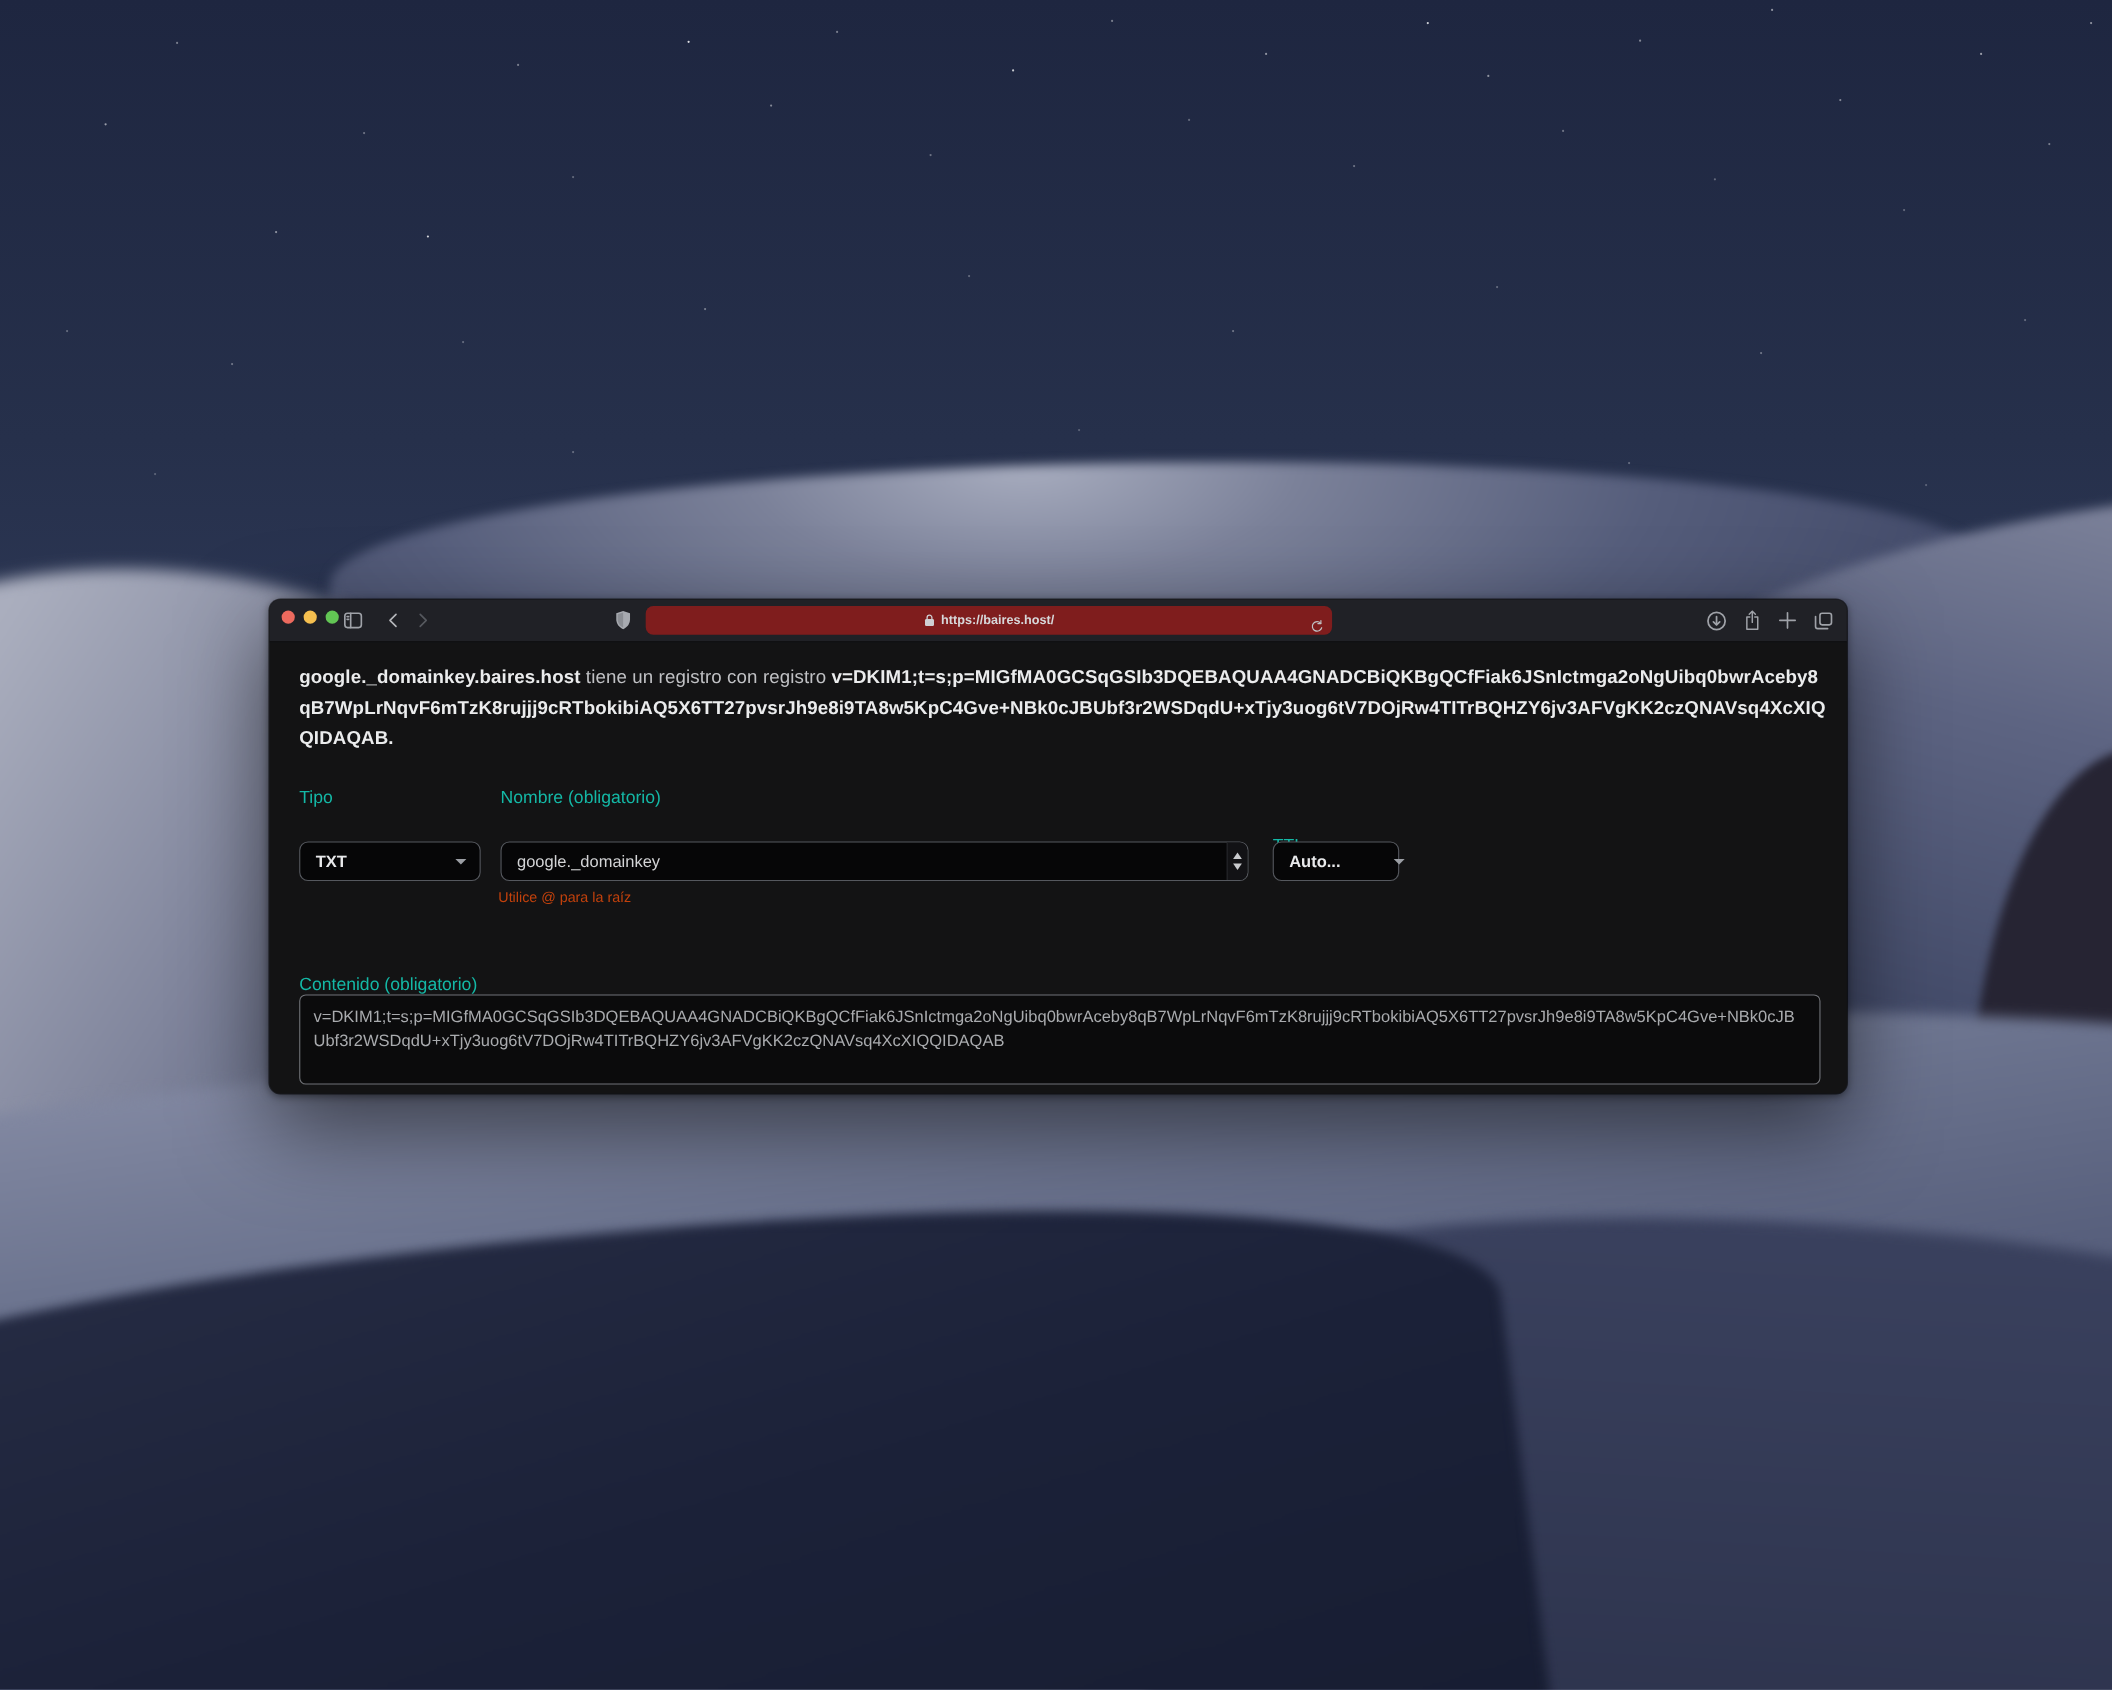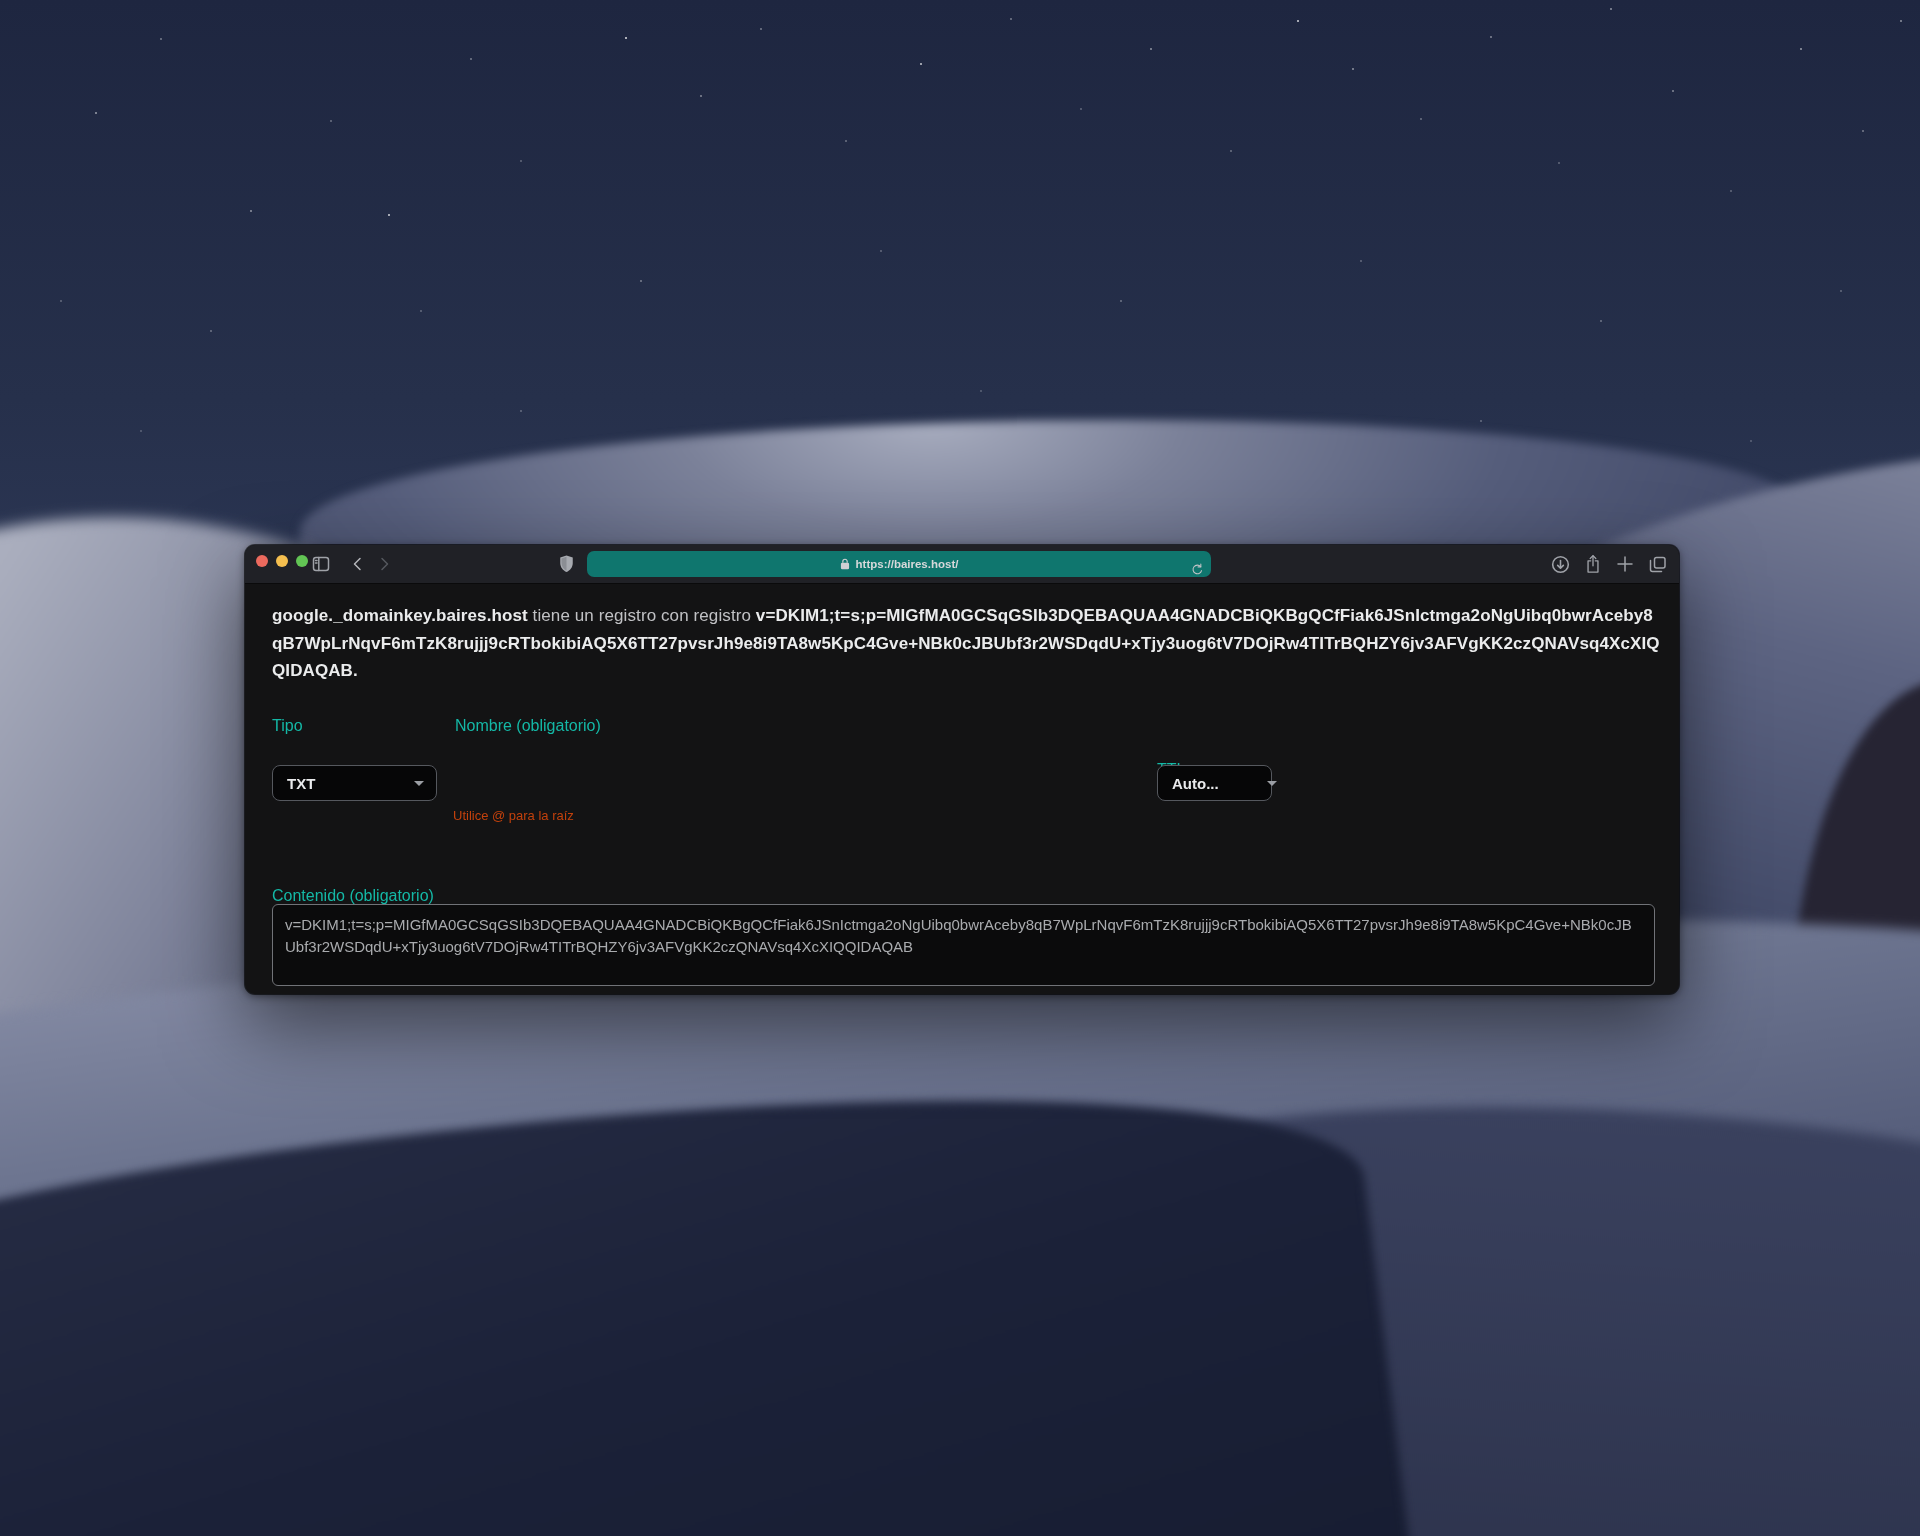--- a/index.html
+++ b/index.html
@@ -64,21 +64,21 @@
   .traffic{position:absolute;left:11px;top:10px;display:flex;gap:8px;}
   .tl{width:12px;height:12px;border-radius:50%;display:inline-block;}
   .tb-btn{position:absolute;background:none;border:none;padding:0;margin:0;cursor:default;line-height:0;}
   .tb-btn svg{stroke:#9fa2a8;fill:none;stroke-width:1.5;stroke-linecap:round;stroke-linejoin:round;}
   .btn-sidebar{left:66px;top:9px;}
   .btn-back{left:106px;top:11px;}
   .btn-back svg{stroke:#b4b6ba;}
   .btn-fwd{left:134px;top:11px;}
   .btn-fwd svg{stroke:#55585e;}
   .shield{position:absolute;left:314px;top:9px;line-height:0;background:none;border:none;padding:0;}
-  .urlbar{position:absolute;left:342px;top:6px;width:624px;height:26px;background:#0f766e;border-radius:7px;
+  .urlbar{position:absolute;left:342px;top:6px;width:624px;height:26px;background:#7f1d1d;border-radius:7px;
     display:flex;align-items:center;justify-content:center;gap:6px;color:#d7d8da;font-size:11.5px;font-weight:600;}
   .btn-reload{right:7px;top:11px;left:auto;position:absolute;}
   .btn-reload svg{stroke:#c0c2c5;}
   .right-icons{position:absolute;right:12px;top:9px;display:flex;gap:14px;align-items:center;}
   .right-icons .tb-btn{position:static;}
 
   
   .summary{position:absolute;left:27px;top:57px;width:1390px;margin:0;
     font-size:17px;line-height:27.5px;color:#c0c1c4;letter-spacing:.1px;}
   .summary strong{color:#ebeced;font-weight:700;}
@@ -205,20 +205,27 @@
 
   <div class="lbl lbl-tipo">Tipo</div>
   <div class="lbl lbl-nombre">Nombre (obligatorio)</div>
   <div class="lbl lbl-ttl">TTL</div>
 
   <div class="select sel-tipo">
     <span>TXT</span>
     <span class="caret"></span>
   </div>
 
+  <div class="textwrap">
+    <input type="text" spellcheck="false" value="google._domainkey" style="">
+    <div class="stepper">
+      <span class="step-up"></span>
+      <span class="step-down"></span>
+    </div>
+  </div>
   <div class="help">Utilice @ para la raíz</div>
 
   <div class="select sel-ttl">
     <span>Auto...</span>
     <span class="caret"></span>
   </div>
 
   <div class="lbl lbl-contenido">Contenido (obligatorio)</div>
   <textarea class="content-area" spellcheck="false" style="">v=DKIM1;t=s;p=MIGfMA0GCSqGSIb3DQEBAQUAA4GNADCBiQKBgQCfFiak6JSnIctmga2oNgUibq0bwrAceby8qB7WpLrNqvF6mTzK8rujjj9cRTbokibiAQ5X6TT27pvsrJh9e8i9TA8w5KpC4Gve+NBk0cJBUbf3r2WSDqdU+xTjy3uog6tV7DOjRw4TITrBQHZY6jv3AFVgKK2czQNAVsq4XcXIQQIDAQAB</textarea>
 </div>

